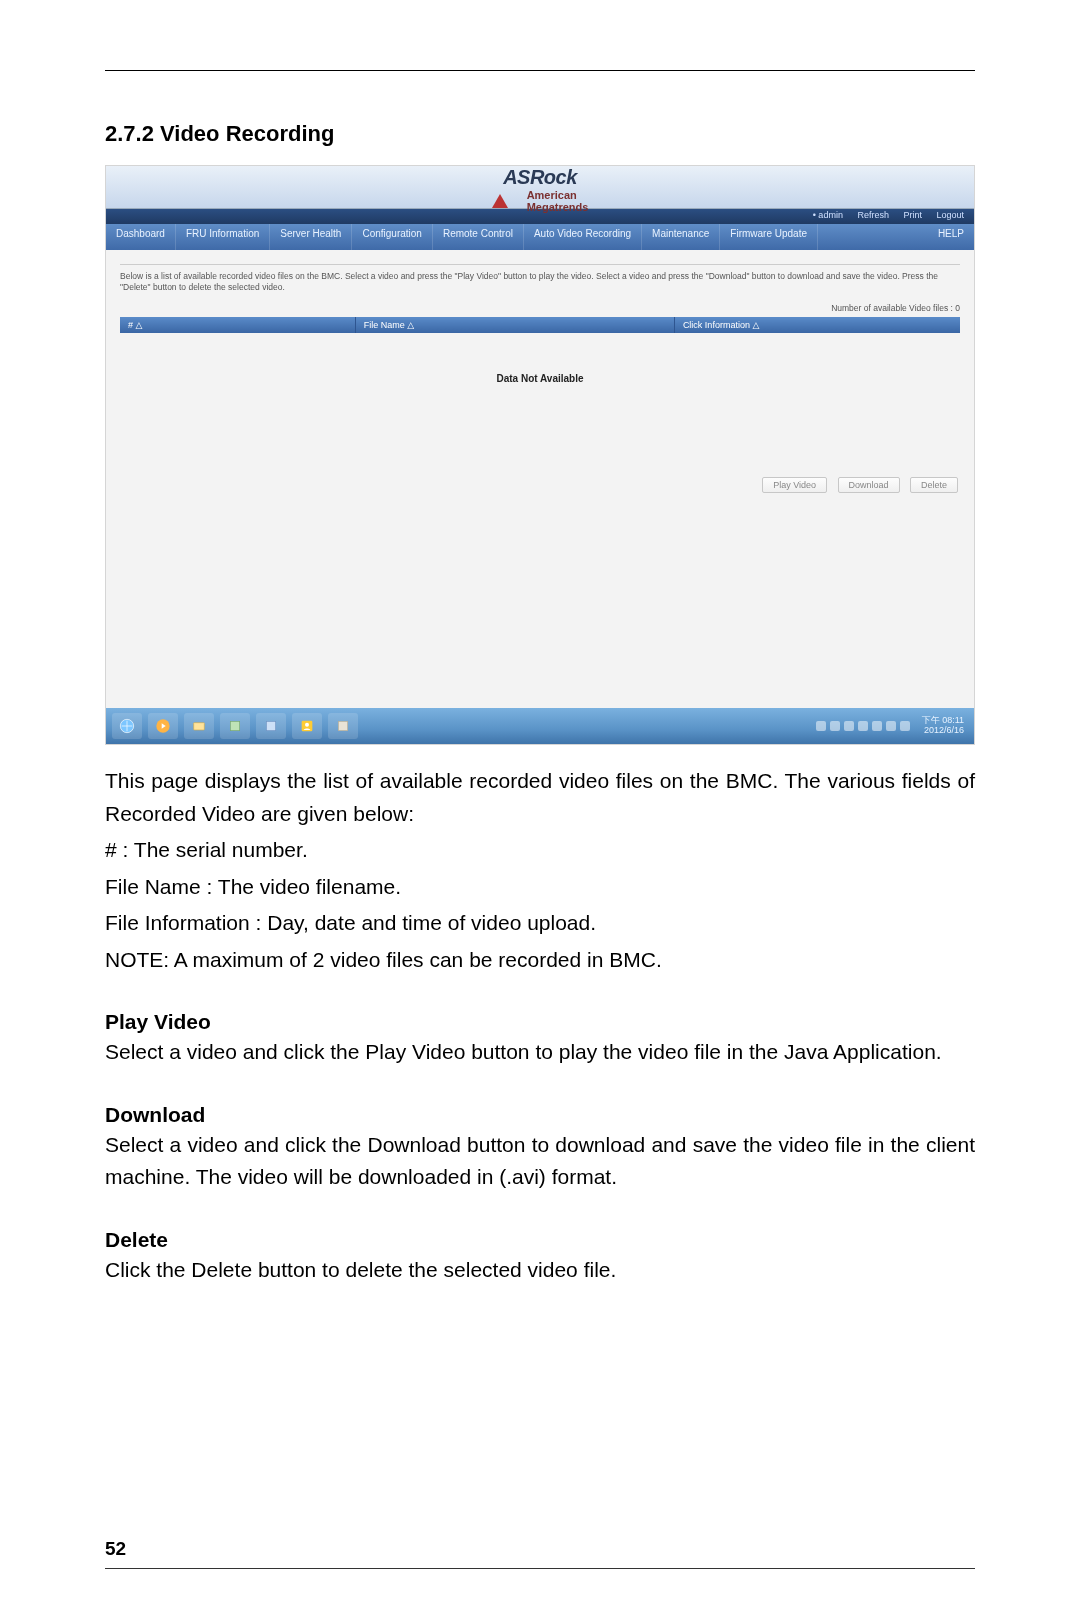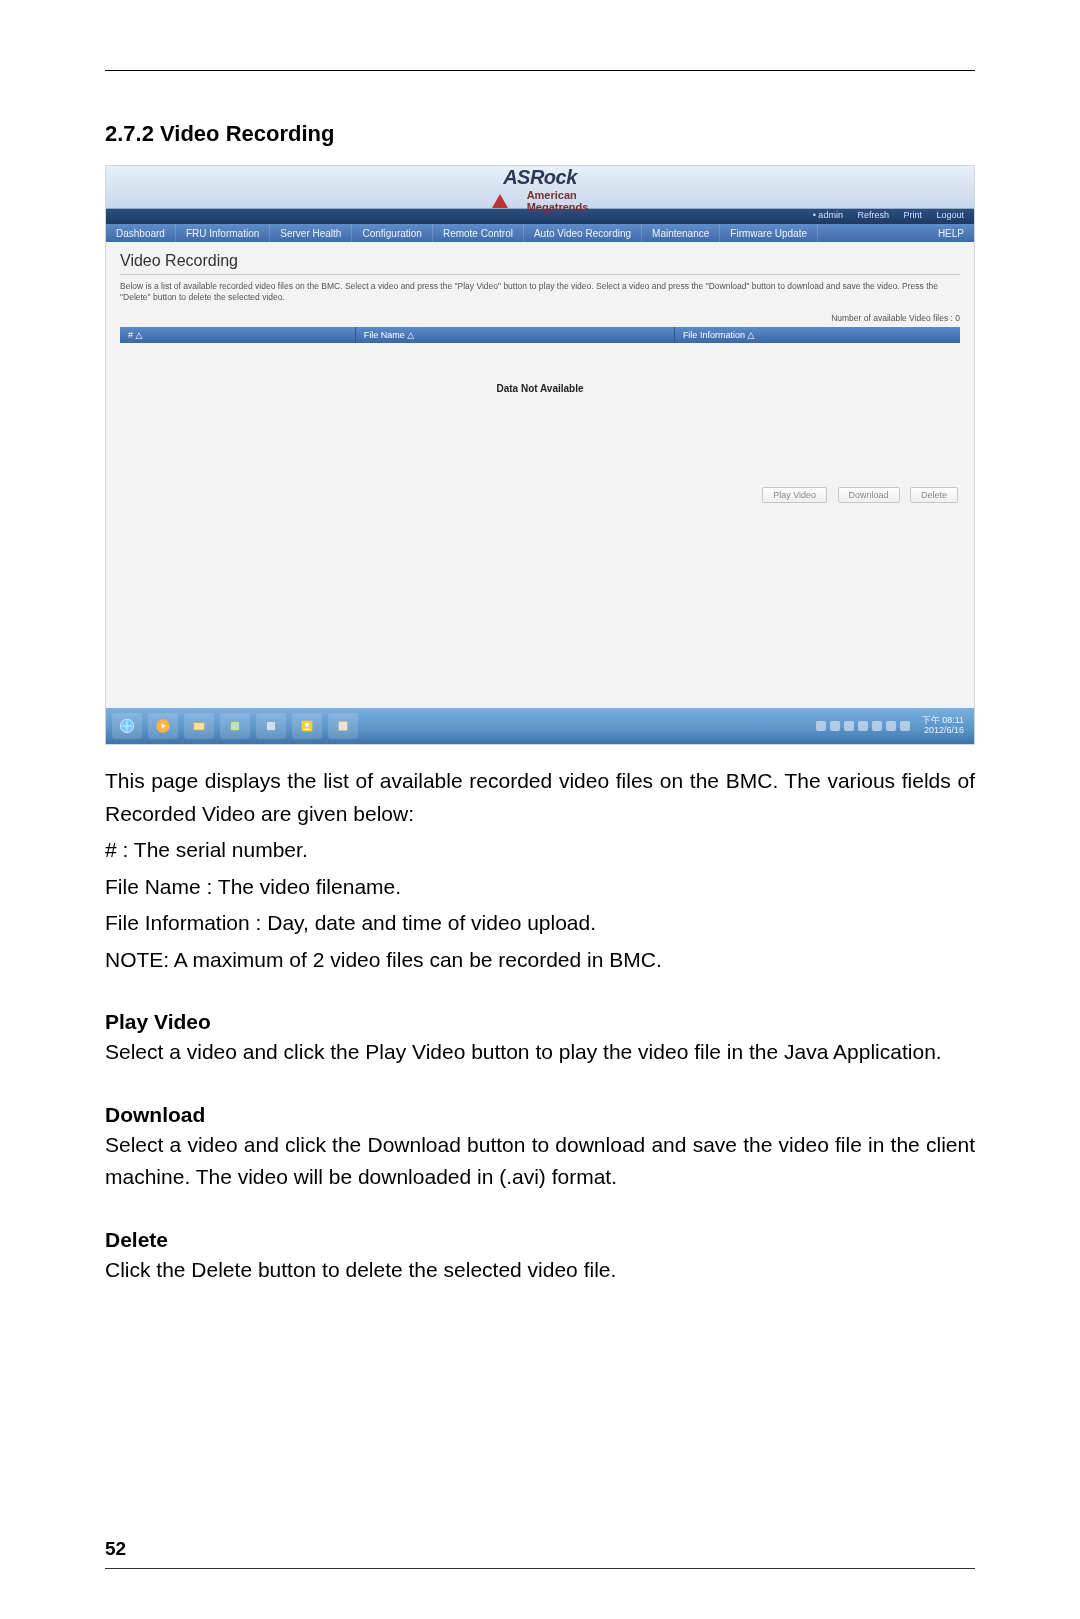--- a/index.html
+++ b/index.html
@@ -18,21 +18,21 @@
   .top-rule{border:0;border-top:1.5px solid #000;margin:0 0 50px 0;}
   .bot-rule{border:0;border-top:1px solid #333;margin:8px 0 0 0;}
   .section-heading{font-size:22px;font-weight:bold;margin:0 0 18px 0;}
   .screenshot{width:870px;height:580px;background:var(--app-bg);position:relative;box-sizing:border-box;border:1px solid #d5d5d5;margin:0 auto 20px auto;overflow:hidden;}
   .brandbar{height:42px;background:linear-gradient(to bottom,#e9f0f8 0%,#c7d7ec 100%);display:flex;align-items:center;padding:0 12px;justify-content:space-between;border-bottom:1px solid #9ab;flex-direction:column;} 
   .brand-left{color:#2a3a55;font-weight:bold;font-size:20px;font-style:italic;letter-spacing:-0.5px;}
   .brand-right{display:flex;align-items:center;gap:19px;color:#7a3030;font-size:11px;font-weight:bold;line-height:1.1;}
   .brand-tri{width:0;height:0;border-left:8px solid transparent;border-right:8px solid transparent;border-bottom:14px solid #b33;}
   .subbar{height:14px;background:linear-gradient(to bottom,#2b4e82,#1f3a63);color:#cfe0ff;font-size:9px;text-align:right;padding:1px 10px 0 0;overflow:hidden;}
   .subbar span{margin-left:12px;}
-  .navbar{height:18px;background:linear-gradient(to bottom,var(--nav-start),var(--nav-end));display:flex;align-items:stretch;color:#e8f2ff;font-size:10px;}
+  .navbar{height:26px;background:linear-gradient(to bottom,var(--nav-start),var(--nav-end));display:flex;align-items:stretch;color:#e8f2ff;font-size:10px;}
   .nav-item{padding:4px 10px;border-right:1px solid rgba(255,255,255,0.15);white-space:nowrap;}
   .nav-item.help{margin-left:auto;border-right:none;}
   .content{padding:10px 14px 0 14px;}
   .content-title{font-size:16px;color:#333;margin:0 0 2px 0;font-weight:normal;}
   .divider{border:0;border-top:1px solid #ccc;margin:4px 0 6px 0;}
   .content-desc{font-size:8.5px;color:#555;line-height:1.3;margin:0 0 10px 0;}
   .count-line{text-align:right;font-size:8.5px;color:#555;margin:0 0 4px 0;}
   .data-table{width:100%;border-collapse:collapse;}
   .data-table th{background:linear-gradient(to bottom,#5a8bc9,#3a66a4);color:#fff;font-size:9px;font-weight:normal;text-align:left;padding:3px 8px;border-right:1px solid #2e5590;}
   .data-table th:last-child{border-right:none;}
@@ -85,31 +85,30 @@
       <div class="nav-item">Server Health</div>
       <div class="nav-item">Configuration</div>
       <div class="nav-item">Remote Control</div>
       <div class="nav-item">Auto Video Recording</div>
       <div class="nav-item">Maintenance</div>
       <div class="nav-item">Firmware Update</div>
       <div class="nav-item help">HELP</div>
     </div>
 
     <div class="content">
-      <h3 class="content-title">Video Recording</h3>
       <hr class="divider">
       <p class="content-desc">Below is a list of available recorded video files on the BMC. Select a video and press the "Play Video" button to play the video. Select a video and press the "Download" button to download and save the video. Press the "Delete" button to delete the selected video.</p>
       <p class="count-line">Number of available Video files : 0</p>
 
       <table class="data-table">
         <thead>
           <tr>
             <th style="width:28%">#  △</th>
             <th style="width:38%">File Name  △</th>
-            <th>File Information  △</th>
+            <th>Click Information  △</th>
           </tr>
         </thead>
         <tbody>
           <tr>
             <td colspan="3" class="no-data">Data Not Available</td>
           </tr>
         </tbody>
       </table>
 
       <div class="btn-row">

